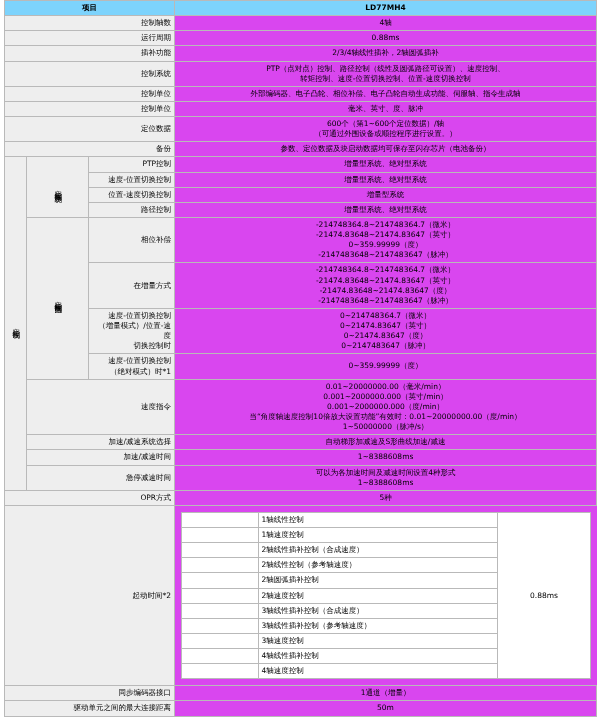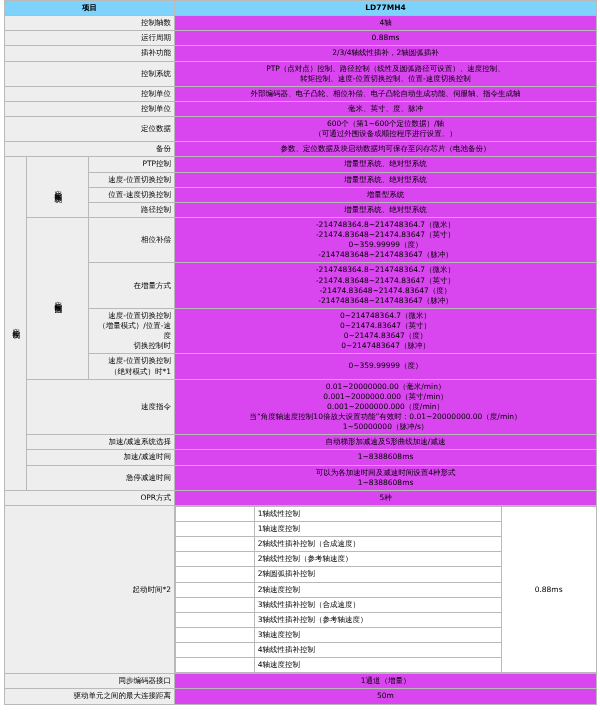--- a/index.html
+++ b/index.html
@@ -69,21 +69,21 @@
   .startup-table td{
     border:1px solid #b9b9b9;
     font-size:7.5px;
     padding:1px 3px;
     line-height:1.4;
     background:#ffffff;
   }
   .startup-left{text-align:left;width:60%;}
   .startup-mid{width:18%;}
   .startup-right{text-align:center;width:22%;}
-  .inner-host{padding:0 !important;border:none !important;}
+  .inner-host{padding:6px !important;border:none !important;}
   .multiline{white-space:pre-line;}
 </style>
 </head>
 <body>
 
 <div class="page">
 
 
   <table class="spec">
     <colgroup>

